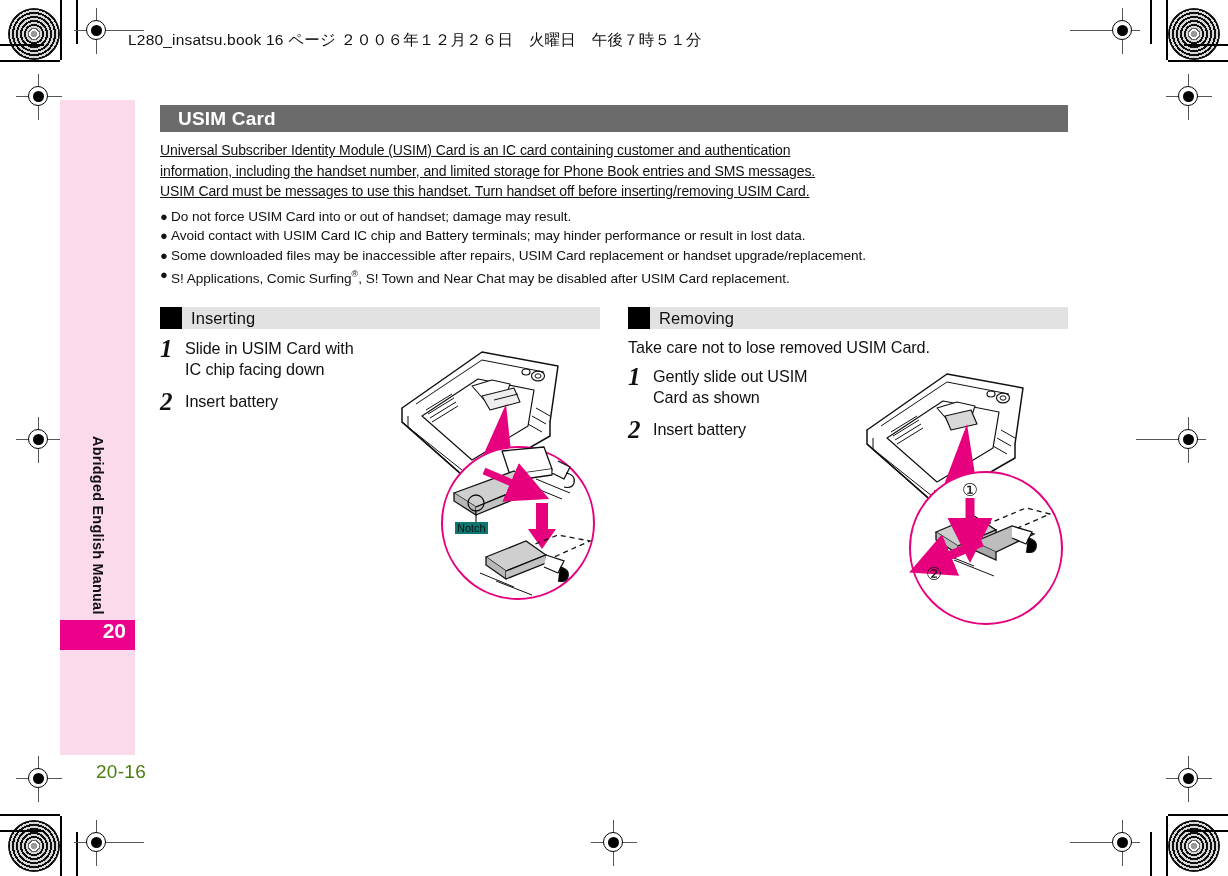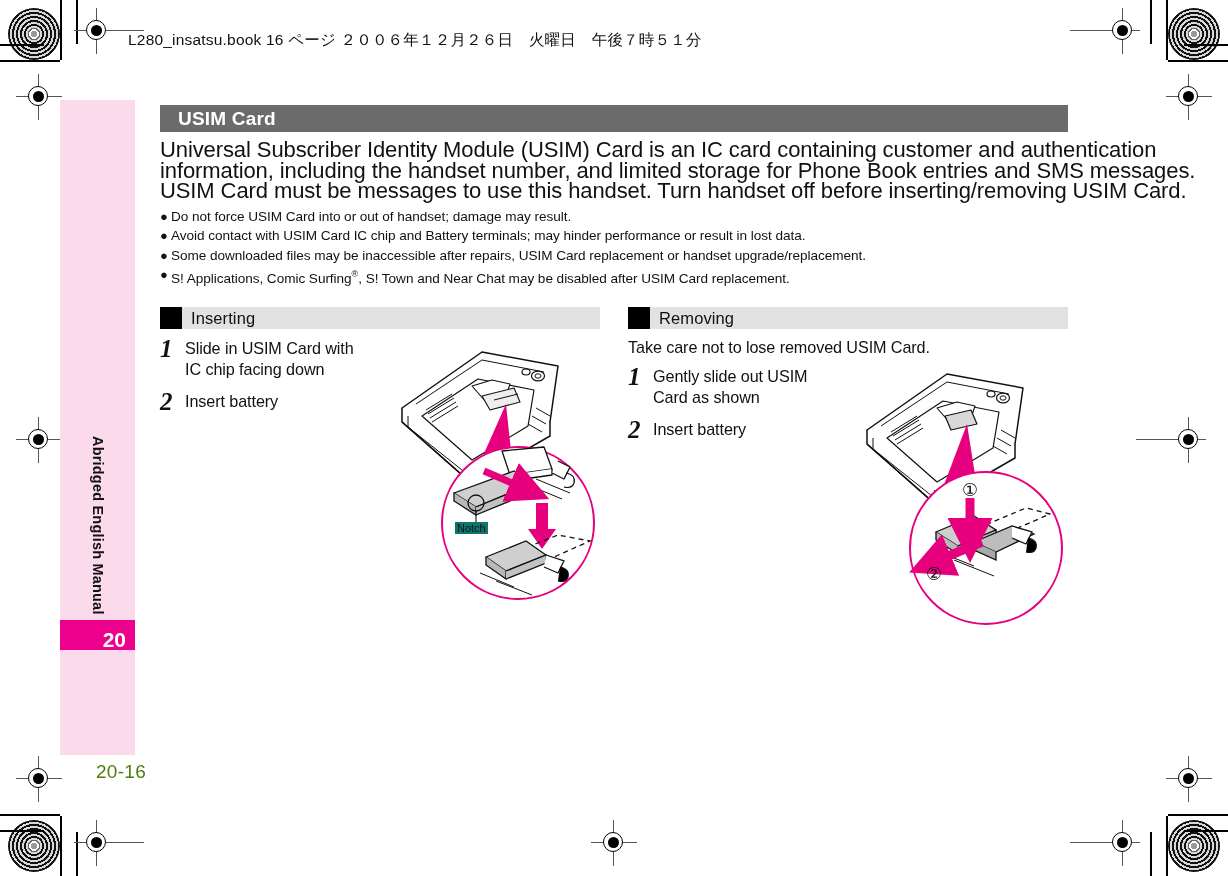--- a/index.html
+++ b/index.html
@@ -49,21 +49,21 @@
     display:flex;align-items:center;justify-content:center;
   }
   .sidebar-label span{
     writing-mode:vertical-rl;
     font-size:14.5px;font-weight:bold;letter-spacing:0.2px;color:#111;
     white-space:nowrap;
   }
   .sidebar-tab{
     position:absolute;left:60px;top:620px;width:75px;height:30px;
     background:#ec008c;
-    display:flex;align-items:flex-end;justify-content:flex-end;
+    display:flex;align-items:flex-start;justify-content:flex-end;
     padding-right:9px;box-sizing:border-box;
   }
   .sidebar-tab span{color:#fff;font-size:21px;font-weight:bold;line-height:1;}
   .page-number{
     position:absolute;left:96px;top:761px;font-size:19px;color:#4d7c0f;letter-spacing:0.3px;
   }
 
   
   .doc-header{
     position:absolute;left:128px;top:30px;font-size:15.5px;color:#111;
@@ -73,21 +73,21 @@
   
   .content{position:absolute;left:160px;top:105px;width:908px;}
 
   .title-bar{
     background:#6b6b6b;color:#fff;height:27px;
     display:flex;align-items:center;padding-left:18px;box-sizing:border-box;
   }
   .title-bar span{font-size:19px;font-weight:bold;letter-spacing:0.2px;}
 
   .intro{
-    margin-top:8px;font-size:22px;line-height:20.5px;color:#111;letter-spacing:-0.1px;
+    margin-top:8px;font-size:14px;line-height:20.5px;color:#111;letter-spacing:-0.1px;text-decoration:underline;
   }
   .intro div{white-space:nowrap;}
 
   .bullets{margin-top:5px;}
   .bullet{
     font-size:13.6px;line-height:19.6px;color:#111;
     display:flex;align-items:flex-start;letter-spacing:-0.05px;white-space:nowrap;
   }
   .bullet .bdot{
     flex:0 0 auto;width:11px;font-size:13px;line-height:19.6px;color:#111;

